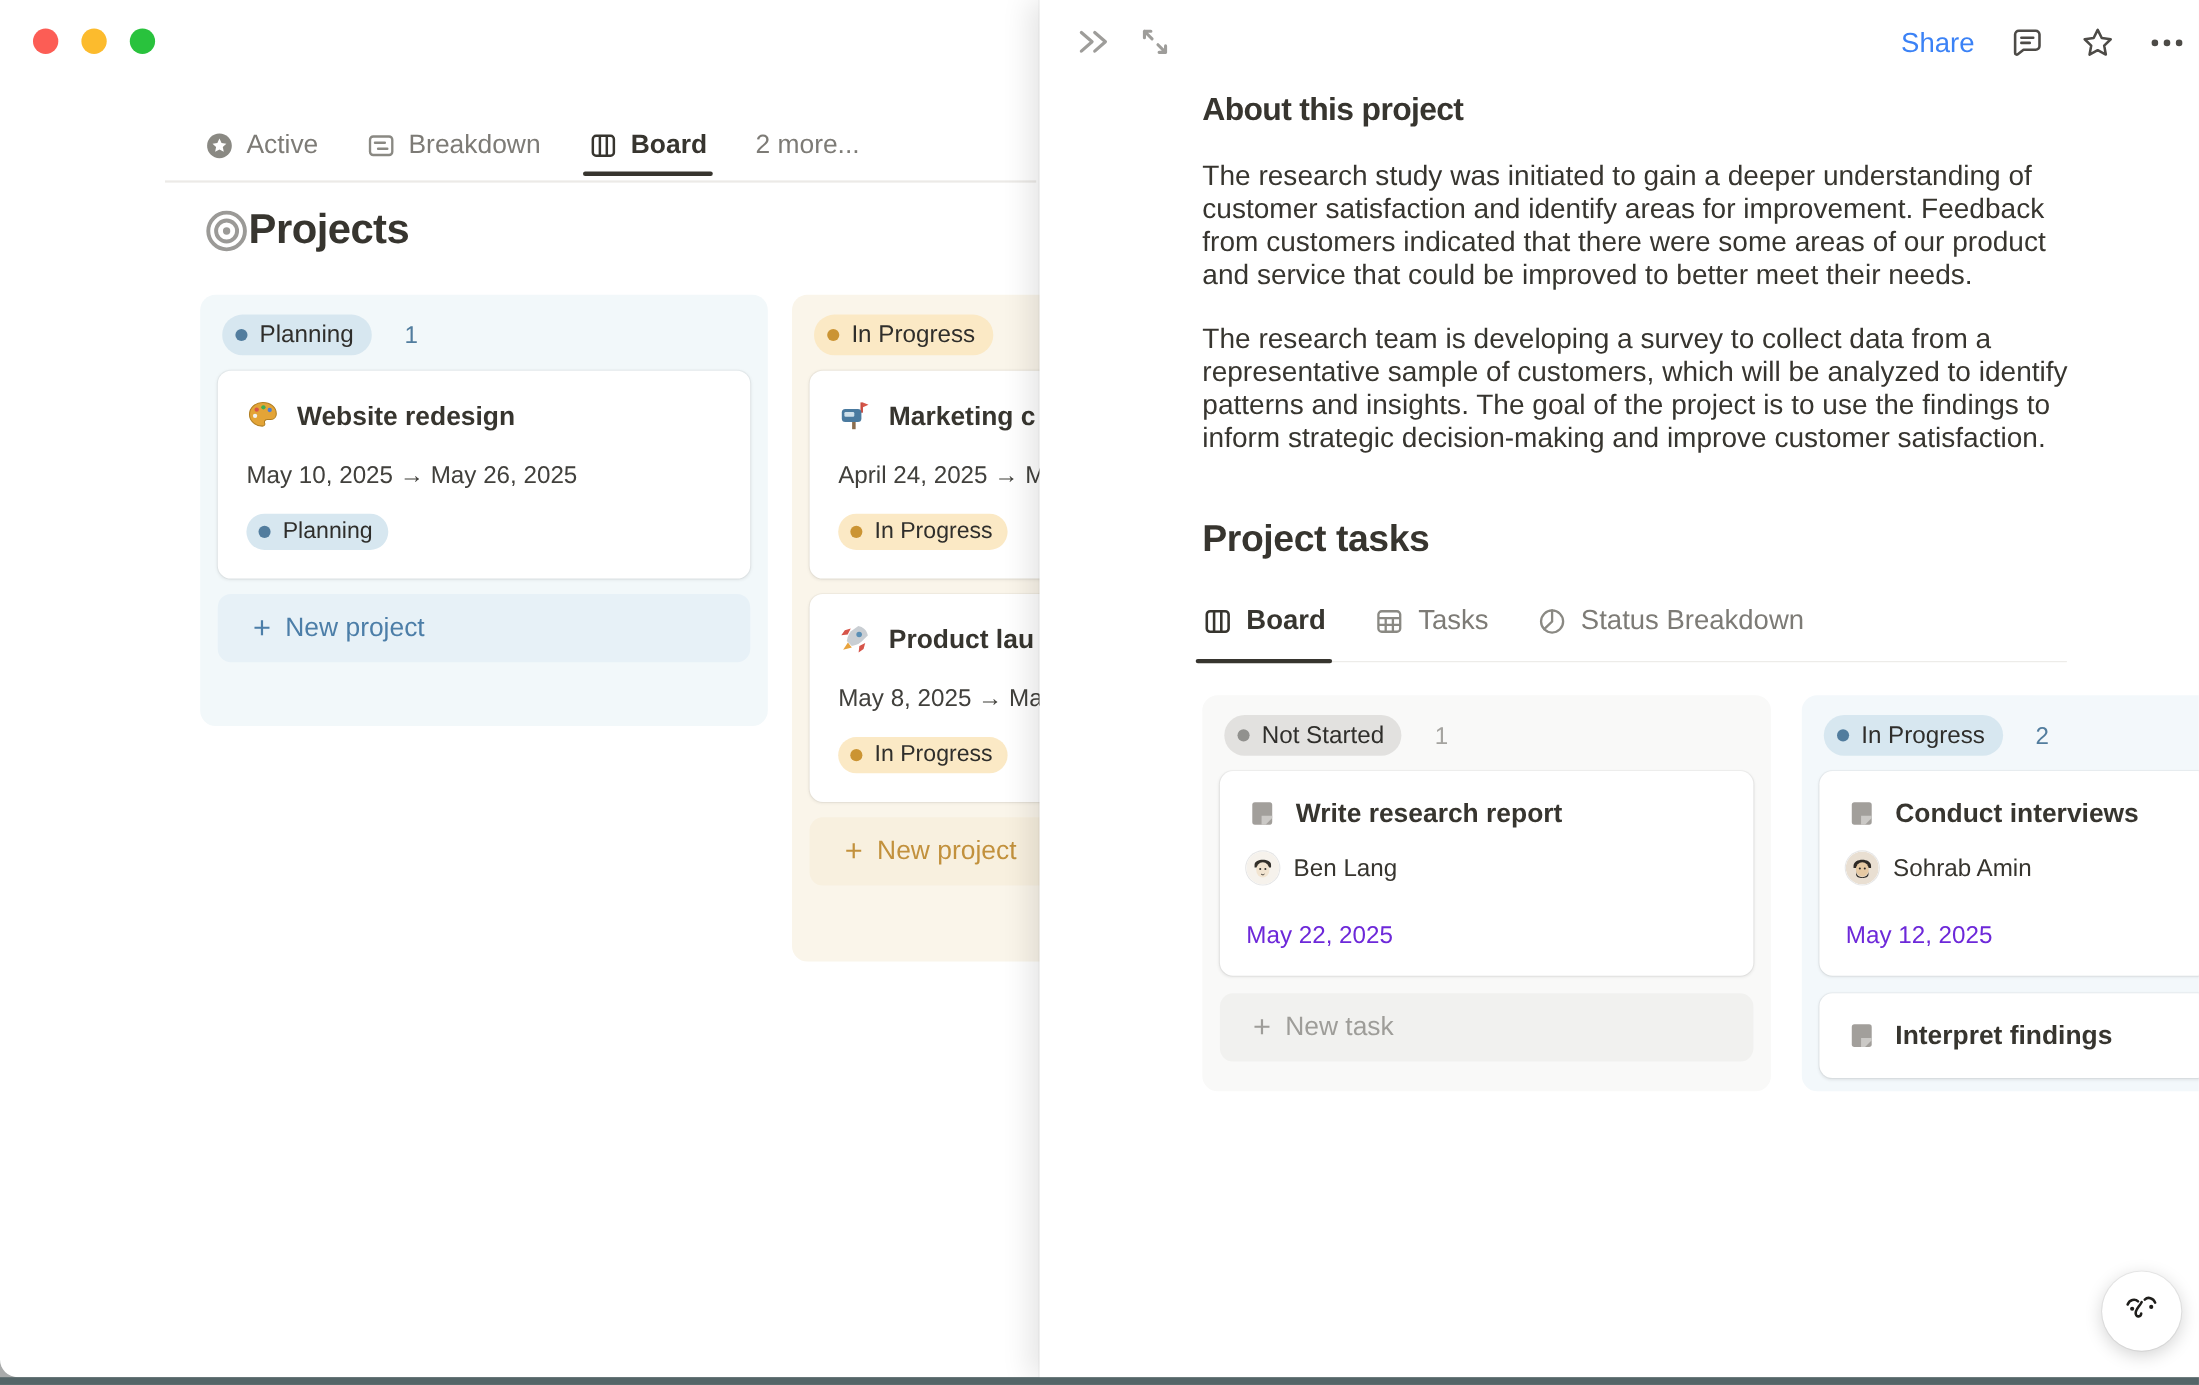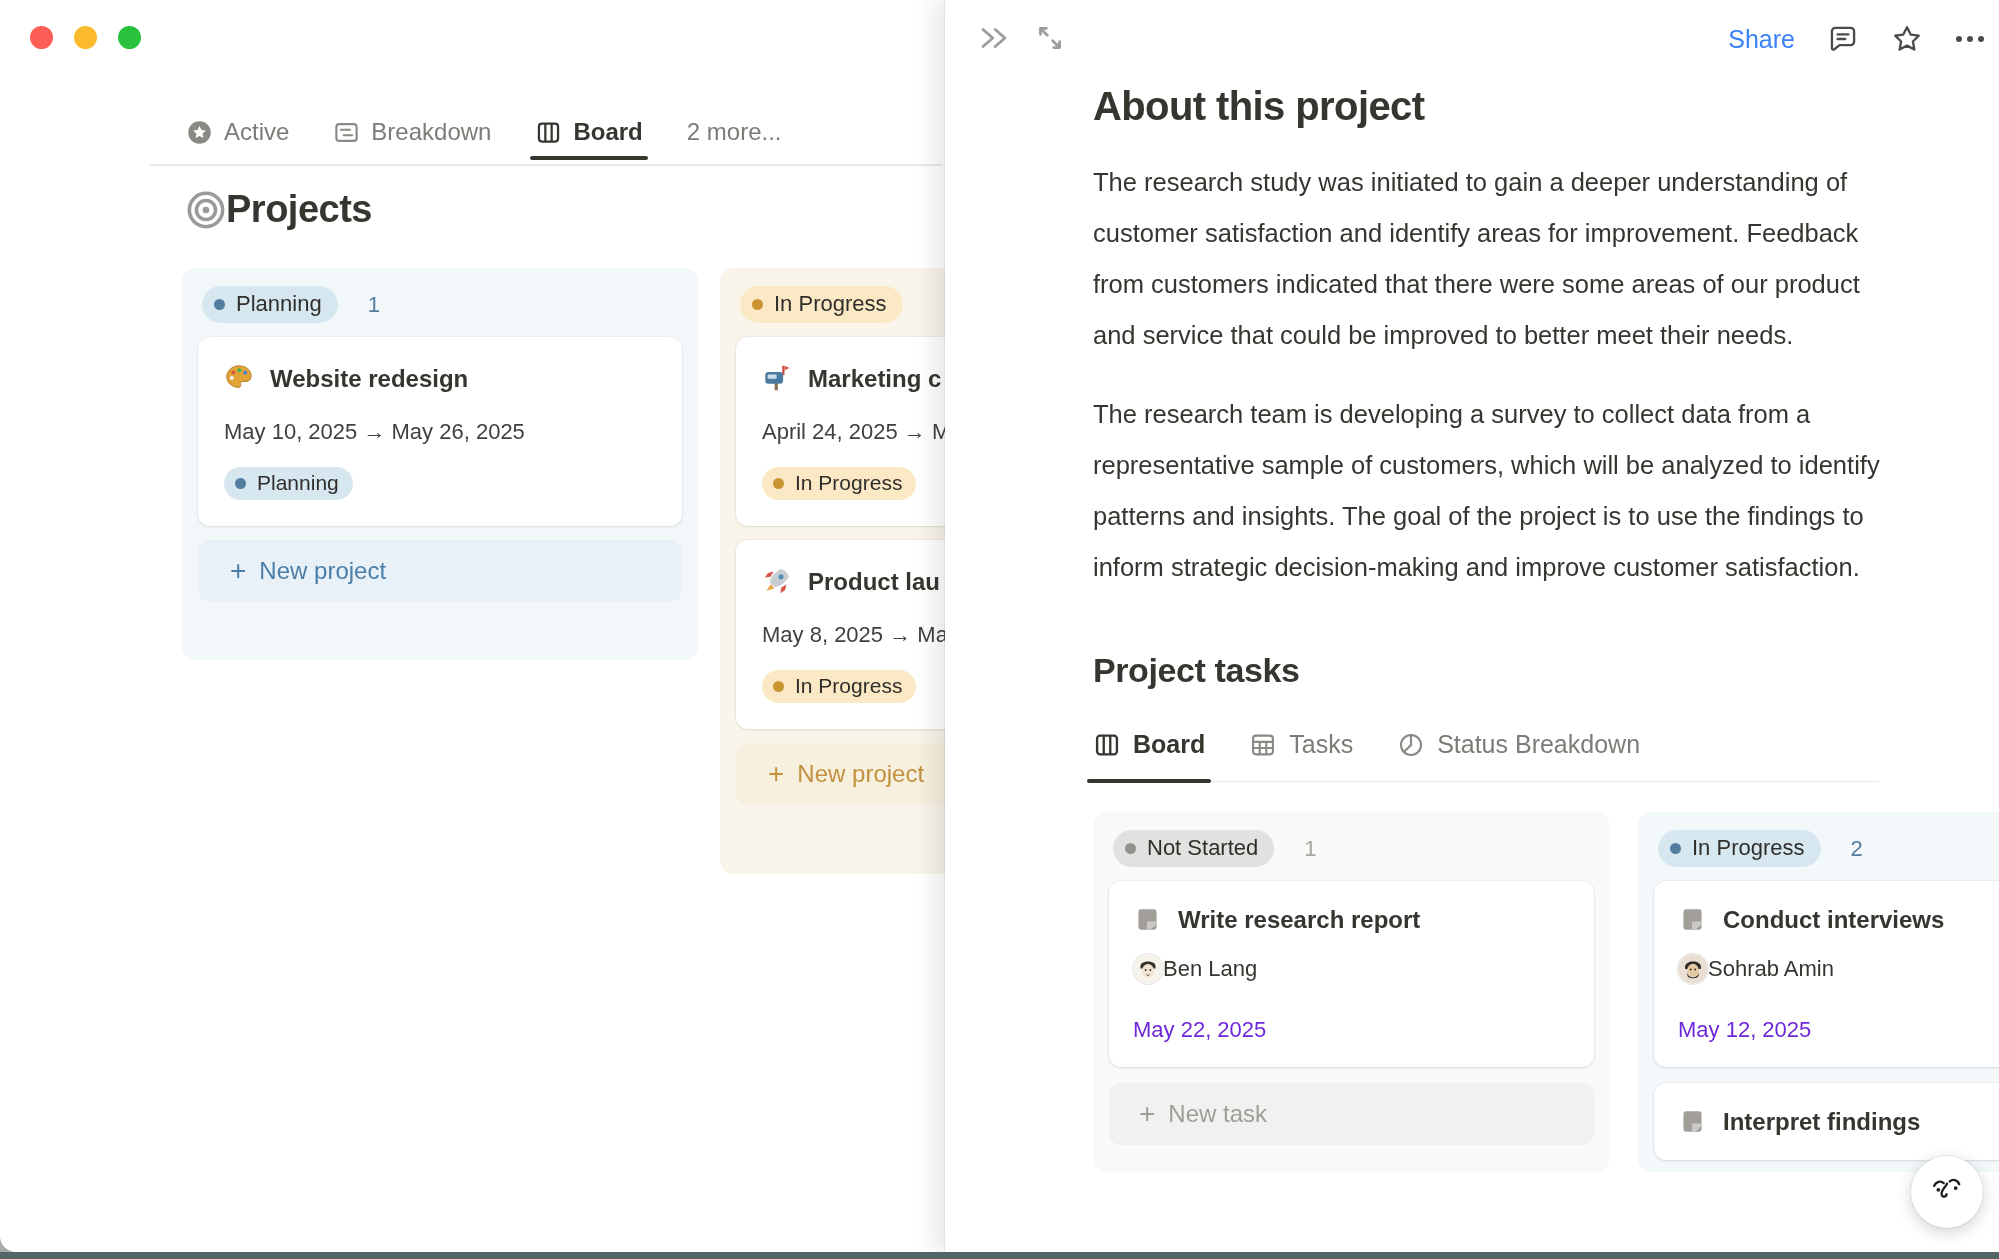--- a/index.html
+++ b/index.html
@@ -62,38 +62,38 @@
   .plus{font-size:28px;line-height:1;font-weight:400;}
   
   .side-peek{position:absolute;left:945px;top:0;right:0;bottom:0;background:#fff;z-index:10;
     box-shadow:-10px 0 24px rgba(0,0,0,.10), -1px 0 0 rgba(0,0,0,.05);overflow:hidden;}
   .peek-nav{position:absolute;left:32px;top:22px;display:flex;gap:22px;align-items:center;}
   .peek-nav .nicon{width:34px;height:32px;display:inline-flex;}
   .peek-actions{position:absolute;right:14px;top:18px;display:flex;gap:32px;align-items:center;height:42px;}
   .share-label{font-size:25px;color:#3b82f6;}
   .aicon{display:inline-flex;width:32px;height:32px;align-items:center;}
   .peek-body{position:absolute;left:148px;top:84px;width:812px;}
-  .peek-body h1{margin:0;font-size:40px;font-weight:700;letter-spacing:-0.6px;}
-  .peek-body p{margin:28px 0 0;font-size:25.5px;line-height:51px;color:#37352f;}
+  .peek-body h1{margin:0;font-size:29px;font-weight:700;letter-spacing:-0.6px;}
+  .peek-body p{margin:28px 0 0;font-size:25.5px;line-height:30px;color:#37352f;}
   .peek-body h2{margin:58px 0 0;font-size:34px;font-weight:700;letter-spacing:-0.4px;}
   .db-tabs{display:flex;gap:44px;align-items:center;margin-top:40px;padding-bottom:22px;border-bottom:1.5px solid #eceae7;width:786px;font-size:25px;color:#7d7b76;}
   .db-tab{position:relative;display:flex;align-items:center;gap:12px;}
   .db-tab .ticon{width:28px;height:28px;display:inline-flex;}
   .db-tab.active{color:#37352f;font-weight:700;}
   .db-tab.active::after{content:"";position:absolute;left:-6px;right:-6px;bottom:-24px;height:4px;background:#37352f;border-radius:2px;}
   
   .tasks-board{display:flex;gap:28px;margin-top:30px;width:max-content;}
   .tcol{width:517px;flex:none;border-radius:14px;padding:12px 10px;box-sizing:border-box;height:360px;}
   .tcol.gray{background:#f9f9f8;}
   .tcol.blue{background:#f3f8fb;}
   .tcard{background:#fff;border-radius:12px;margin:0 6px 16px;padding:24px;
     box-shadow:0 1px 3px rgba(15,15,15,.09), 0 0 0 1px rgba(15,15,15,.04);}
   .tcard-title{display:flex;align-items:center;gap:16px;font-size:24px;font-weight:700;white-space:nowrap;overflow:hidden;}
   .tcard-title .cicon{width:29px;height:29px;display:inline-flex;flex:none;}
-  .tcard-person{display:flex;align-items:center;margin-top:20px;font-size:22px;}
+  .tcard-person{display:flex;align-items:center;gap:13px;margin-top:20px;font-size:22px;}
   .avatar{width:30px;height:30px;border-radius:50%;overflow:hidden;flex:none;display:inline-flex;box-shadow:0 0 0 1px rgba(0,0,0,.10);}
   .tcard-date{margin-top:33px;font-size:22px;color:#6d28d9;}
   .tnew{margin:0 6px;height:62px;border-radius:12px;background:#f1f1ef;color:#9e9d99;display:flex;align-items:center;gap:13px;padding-left:30px;font-size:24px;box-sizing:border-box;}
   
   .ai-btn{position:absolute;right:16px;bottom:24px;width:72px;height:72px;border-radius:50%;background:#fff;
     box-shadow:0 4px 16px rgba(0,0,0,.18), 0 0 0 1px rgba(0,0,0,.06);display:flex;align-items:center;justify-content:center;}
 </style>
 </head>
 <body>
 

